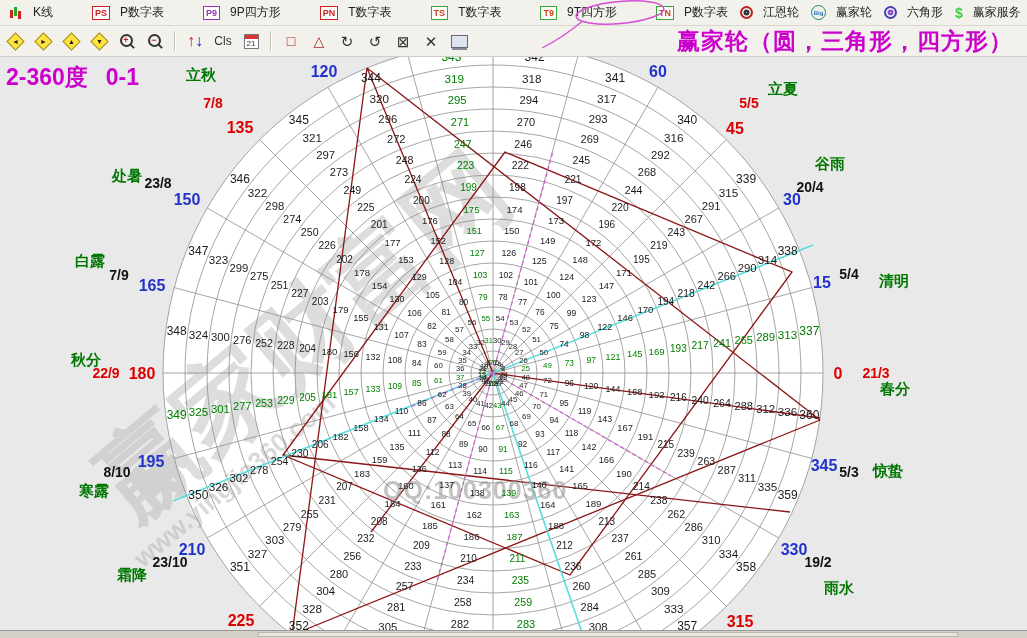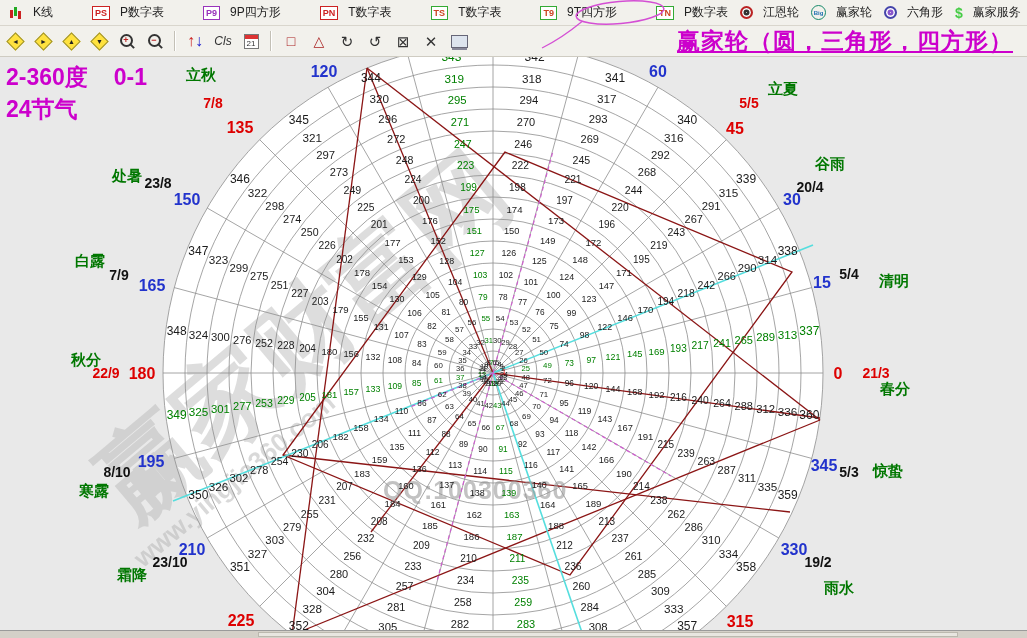--- a/index.html
+++ b/index.html
@@ -21,31 +21,31 @@
   .toolbar-second{height:30px;background:#f2f1ec;border-bottom:1px solid #cfccc2;display:flex;align-items:center;padding:0 2px;gap:2px;position:relative;z-index:3;}
   .tb2-btn{width:26px;height:24px;display:flex;align-items:center;justify-content:center;cursor:default;}
   .sep{width:1px;height:20px;background:#c3c0b6;border-right:1px solid #fff;margin:0 4px;}
   .diamond{width:11px;height:11px;background:#ffe23e;border:1px solid #9d9230;transform:rotate(45deg);display:flex;align-items:center;justify-content:center;}
   .diamond>span{transform:rotate(-45deg);font-size:7px;color:#222;line-height:1;}
   .mag{position:relative;width:17px;height:17px;display:inline-block;}
   .mag .lens{position:absolute;top:1px;left:1px;width:9px;height:9px;border:2px solid #333;border-radius:50%;font-size:9px;color:#b22;display:flex;align-items:center;justify-content:center;font-weight:bold;line-height:1;}
   .mag::after{content:"";position:absolute;width:6px;height:2px;background:#333;transform:rotate(45deg);left:10px;top:12px;}
   .updown span:first-child{color:#c22;font-weight:bold;}
   .updown span:last-child{color:#22c;font-weight:bold;}
-  .cls-label{font-size:12px;color:#333;font-style:italic;}
+  .cls-label{font-size:12px;color:#333;}
   .cal{width:15px;height:15px;border:1px solid #777;background:#fff;position:relative;font-size:8px;display:flex;align-items:flex-end;justify-content:center;color:#333;box-sizing:border-box;}
   .cal::before{content:"";position:absolute;top:0;left:0;right:0;height:4px;background:#d33;}
   .shape{color:#a22;font-size:14px;line-height:1;}
   .glyph{color:#333;font-size:15px;line-height:1;}
   .monitor{width:15px;height:11px;border:1px solid #667;background:#dde4ee;box-shadow:0 3px 0 -1px #889;}
-  .wheel-title{position:absolute;right:14px;top:0px;font-size:23px;font-weight:bold;color:#cc00cc;letter-spacing:1px;text-decoration:underline;}
+  .wheel-title{position:absolute;right:14px;top:0px;font-size:23px;font-weight:bold;color:#cc00cc;letter-spacing:1px;}
   
   .wheel-area{position:relative;width:1027px;height:583px;}
   .corner-text{position:absolute;left:6px;top:4px;color:#cc00cc;font-weight:bold;font-size:23px;line-height:1.4;z-index:5;}
-  .corner-text .range{margin-left:26px;}
+  .corner-text .range{margin-left:18px;}
   svg text{font-family:"Liberation Sans",sans-serif;}
   .annot-svg{position:absolute;top:0;left:0;pointer-events:none;z-index:9;}
   .bottom-strip{position:absolute;bottom:0;left:0;width:1027px;height:7px;background:#d4d0c8;border-top:1px solid #9a9a9a;z-index:6;}
   .bottom-strip .thumb{position:absolute;left:258px;top:1px;width:700px;height:5px;background:#e8e6e0;border:1px solid #bbb8ae;box-sizing:border-box;}
 </style>
 </head>
 <body>
 
 <div class="toolbar-top" id="toolbar-top">
     <div class="tb-item">
@@ -160,21 +160,20 @@
     </div>
     <div class="tb2-btn">
       <span class="monitor"></span>
     </div>
     <span class="wheel-title" style="color: rgb(204, 0, 204);">赢家轮（圆，三角形，四方形）</span>
 </div>
 
 <div class="wheel-area">
   <div class="corner-text">
     <div><span>2-360度</span><span class="range">0-1</span></div>
-    <div>24节气</div>
   </div>
   <svg id="wheel-svg" width="1027" height="583" viewBox="0 0 1027 583">
       <rect x="0" y="0" width="1027" height="583" fill="#e9e9e9"></rect>
       <circle cx="493" cy="316" r="330" fill="#ffffff" stroke="none"></circle>
       <text x="325" y="305" text-anchor="middle" font-size="100" font-weight="bold" fill="#b5b5b5" opacity="0.45" transform="rotate(-40 325 305)">赢家财富网</text>
       <text x="240" y="430" text-anchor="middle" font-size="26" font-weight="bold" fill="#b5b5b5" opacity="0.5" transform="rotate(-40 240 430)">www.yingjia360.com</text>
       <circle cx="493" cy="316" r="22" fill="none" stroke="#8e8e8e" stroke-width="0.8"></circle>
       <circle cx="493" cy="316" r="44" fill="none" stroke="#8e8e8e" stroke-width="0.8"></circle>
       <circle cx="493" cy="316" r="66" fill="none" stroke="#8e8e8e" stroke-width="0.8"></circle>
       <circle cx="493" cy="316" r="88" fill="none" stroke="#8e8e8e" stroke-width="0.8"></circle>

